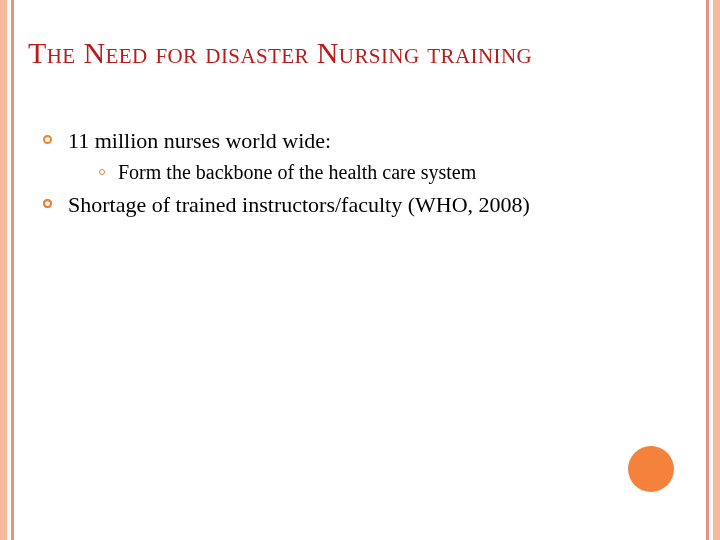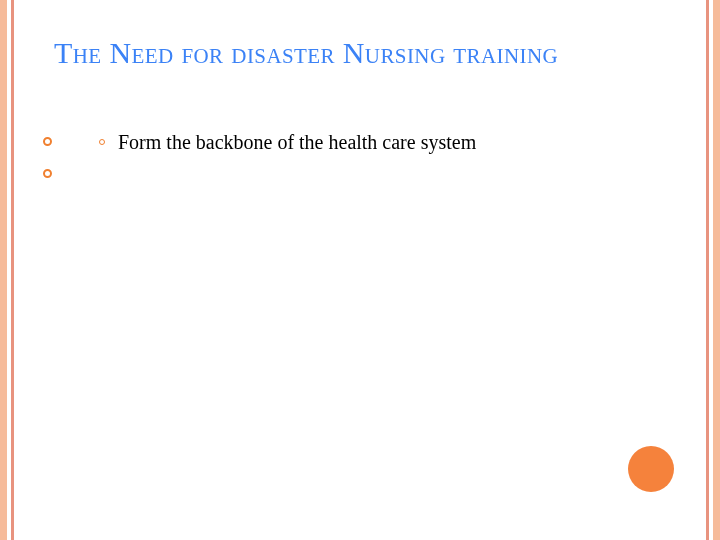--- a/index.html
+++ b/index.html
@@ -49,24 +49,24 @@
   .edge-right-outer {
     position: absolute;
     right: 0;
     top: 0;
     width: 7px;
     height: 540px;
     background: #f6bb9a;
   }
   .slide-title {
     position: absolute;
-    left: 54px;
+    left: 28px;
     top: 34px;
     width: 600px;
-    color: #3b82f6;
+    color: #b91c1c;
     font-family: "Liberation Serif", serif;
     font-size: 30px;
     line-height: 38px;
     font-variant: small-caps;
     letter-spacing: 0.4px;
     font-weight: normal;
   }
   .body-area {
     position: absolute;
     left: 40px;
@@ -144,31 +144,36 @@
   <div class="edge-right-inner"></div>
   <div class="edge-right-outer"></div>
 
   <div class="slide-title">The Need for disaster Nursing training</div>
 
   <div class="body-area">
     <ul class="level1">
 
       <li>
         <span class="bullet1"></span>
+        <span class="text-span">11 million nurses world wide:</span>
         <ul class="level2">
           <li>
             <span class="bullet2"></span>
             <span class="text-span">Form the backbone of the health care system</span>
           </li>
         </ul>
       </li>
 
       <li>
         <span class="bullet1"></span>
       </li>
 
+      <li>
+        <span class="bullet1"></span>
+        <span class="text-span">Shortage of trained instructors/faculty (WHO, 2008)</span>
+      </li>
 
     </ul>
   </div>
 
   <div class="decor-circle"></div>
 
 </div>
 
 </body></html>

